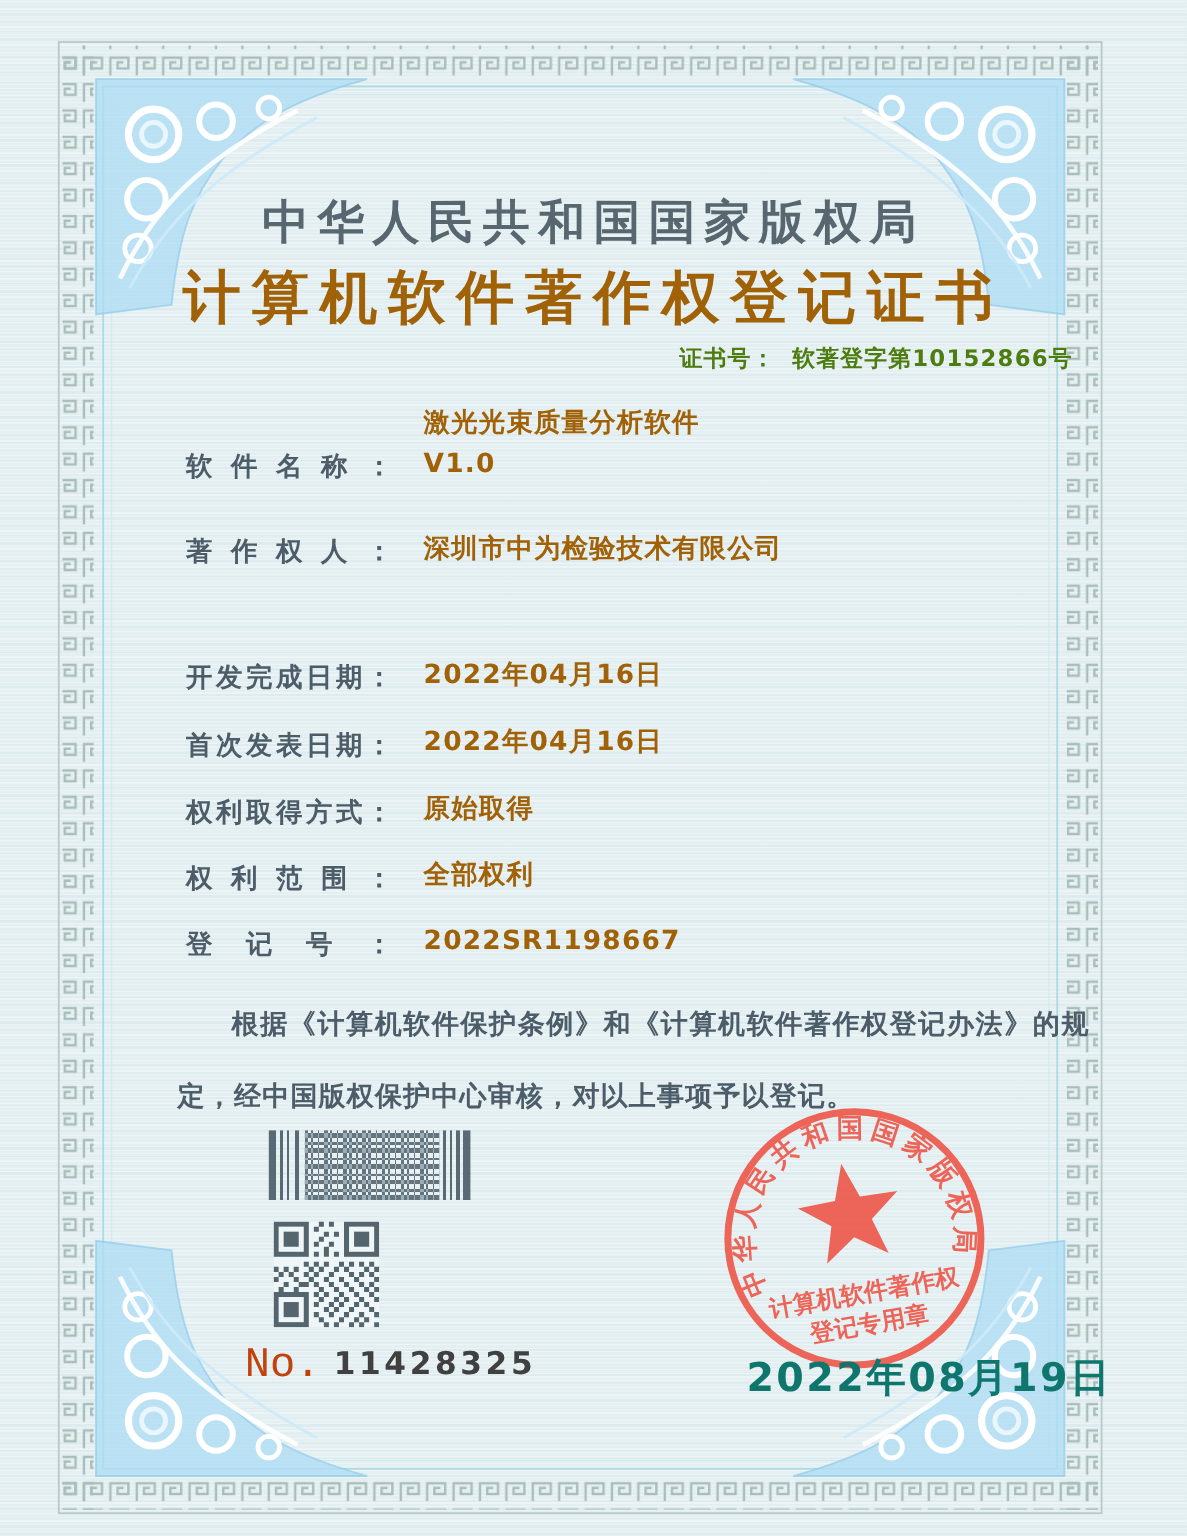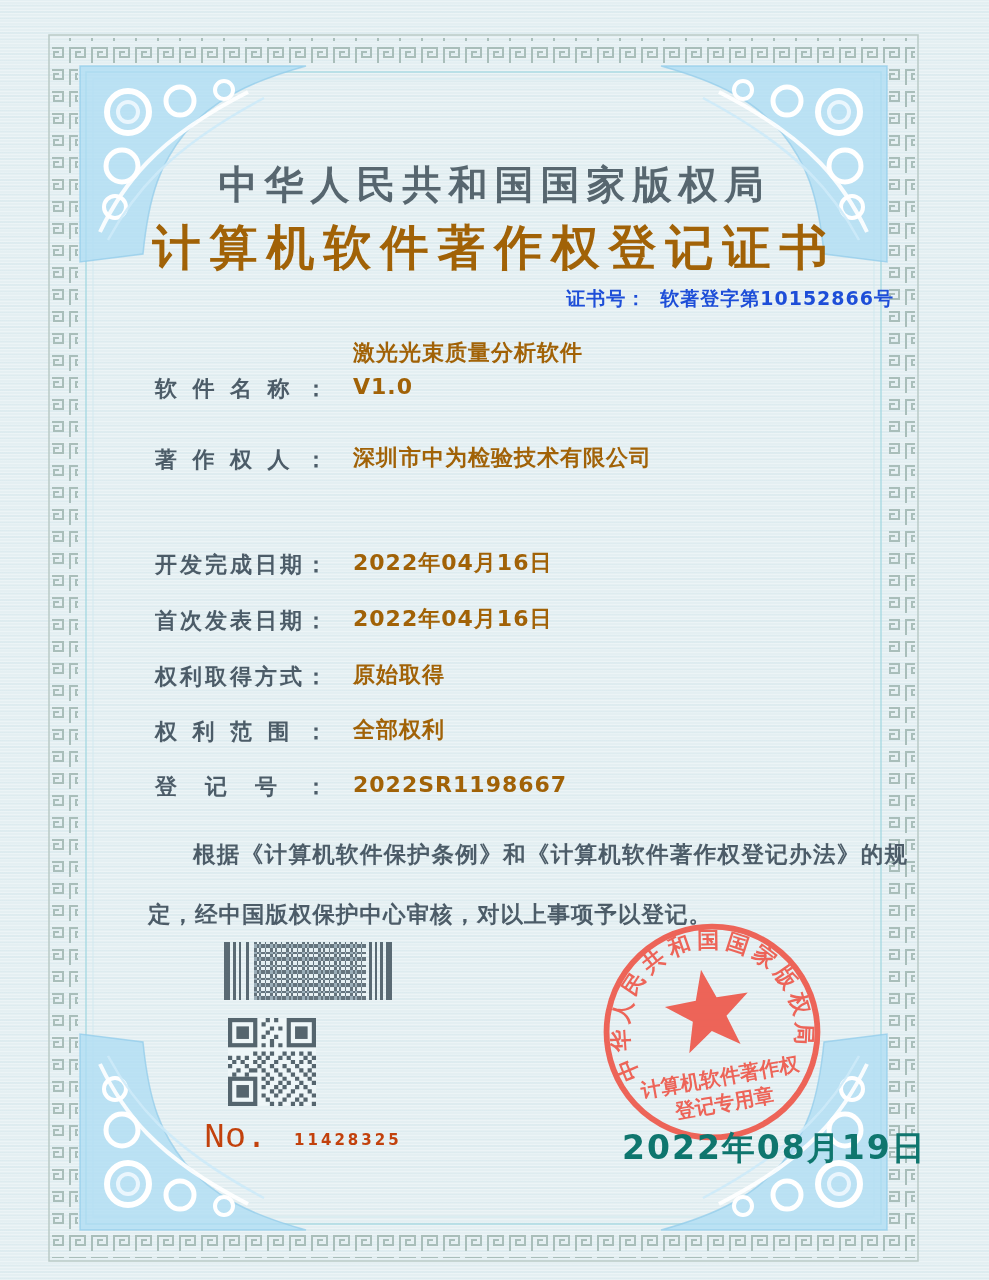--- a/index.html
+++ b/index.html
@@ -29,21 +29,21 @@
   }
   .cert-title{
     position:absolute; top:216px; left:0; width:100%;
     text-align:center;
     font-family:"DejaVu Serif","Liberation Serif",serif;
     font-size:48px; font-weight:700; letter-spacing:9px;
     color:#a16207;
   }
   .cert-no{
     position:absolute; top:286px; right:95px;
-    font-size:19px; font-weight:700; color:#1d4ed8;
+    font-size:19px; font-weight:700; color:#4d7c0f;
     letter-spacing:1px;
   }
   .cert-no .lbl{ margin-right:14px; }
 
   .row{ position:absolute; left:155px; width:760px; display:flex;align-items:flex-end; }
   .row .label{
     width:172px; flex:0 0 172px;
     font-size:22px; font-weight:700; color:#4c5c68;
     text-align:justify; text-align-last:justify;
   }
@@ -86,22 +86,22 @@
   }
 
   .qrcode{ position:absolute; left:228px; top:1018px; }
 
   .serial-line{ position:absolute; left:204px; top:1118px; white-space:nowrap; }
   .serial-line .no-prefix{
     font-family:Liberation Mono, monospace;
     font-size:35px; color:#c2410c;
   }
   .serial-line .no-number{
-    font-size:15px; letter-spacing:3px; font-weight:600;
-    color:#c2410c; margin-left:22px; position:relative; top:-2px;
+    font-size:26px; letter-spacing:3px; font-weight:600;
+    color:#404040; margin-left:6px; position:relative; top:-2px;
   }
 
   .seal{ position:absolute; left:596px; top:916px; width:232px; height:232px;
          transform:rotate(-10deg); opacity:.93; }
   .issue-date{
     position:absolute; left:622px; top:1126px;
     font-size:33px; font-weight:700; color:#0f766e; letter-spacing:2px;
   }
 </style>
 </head>

